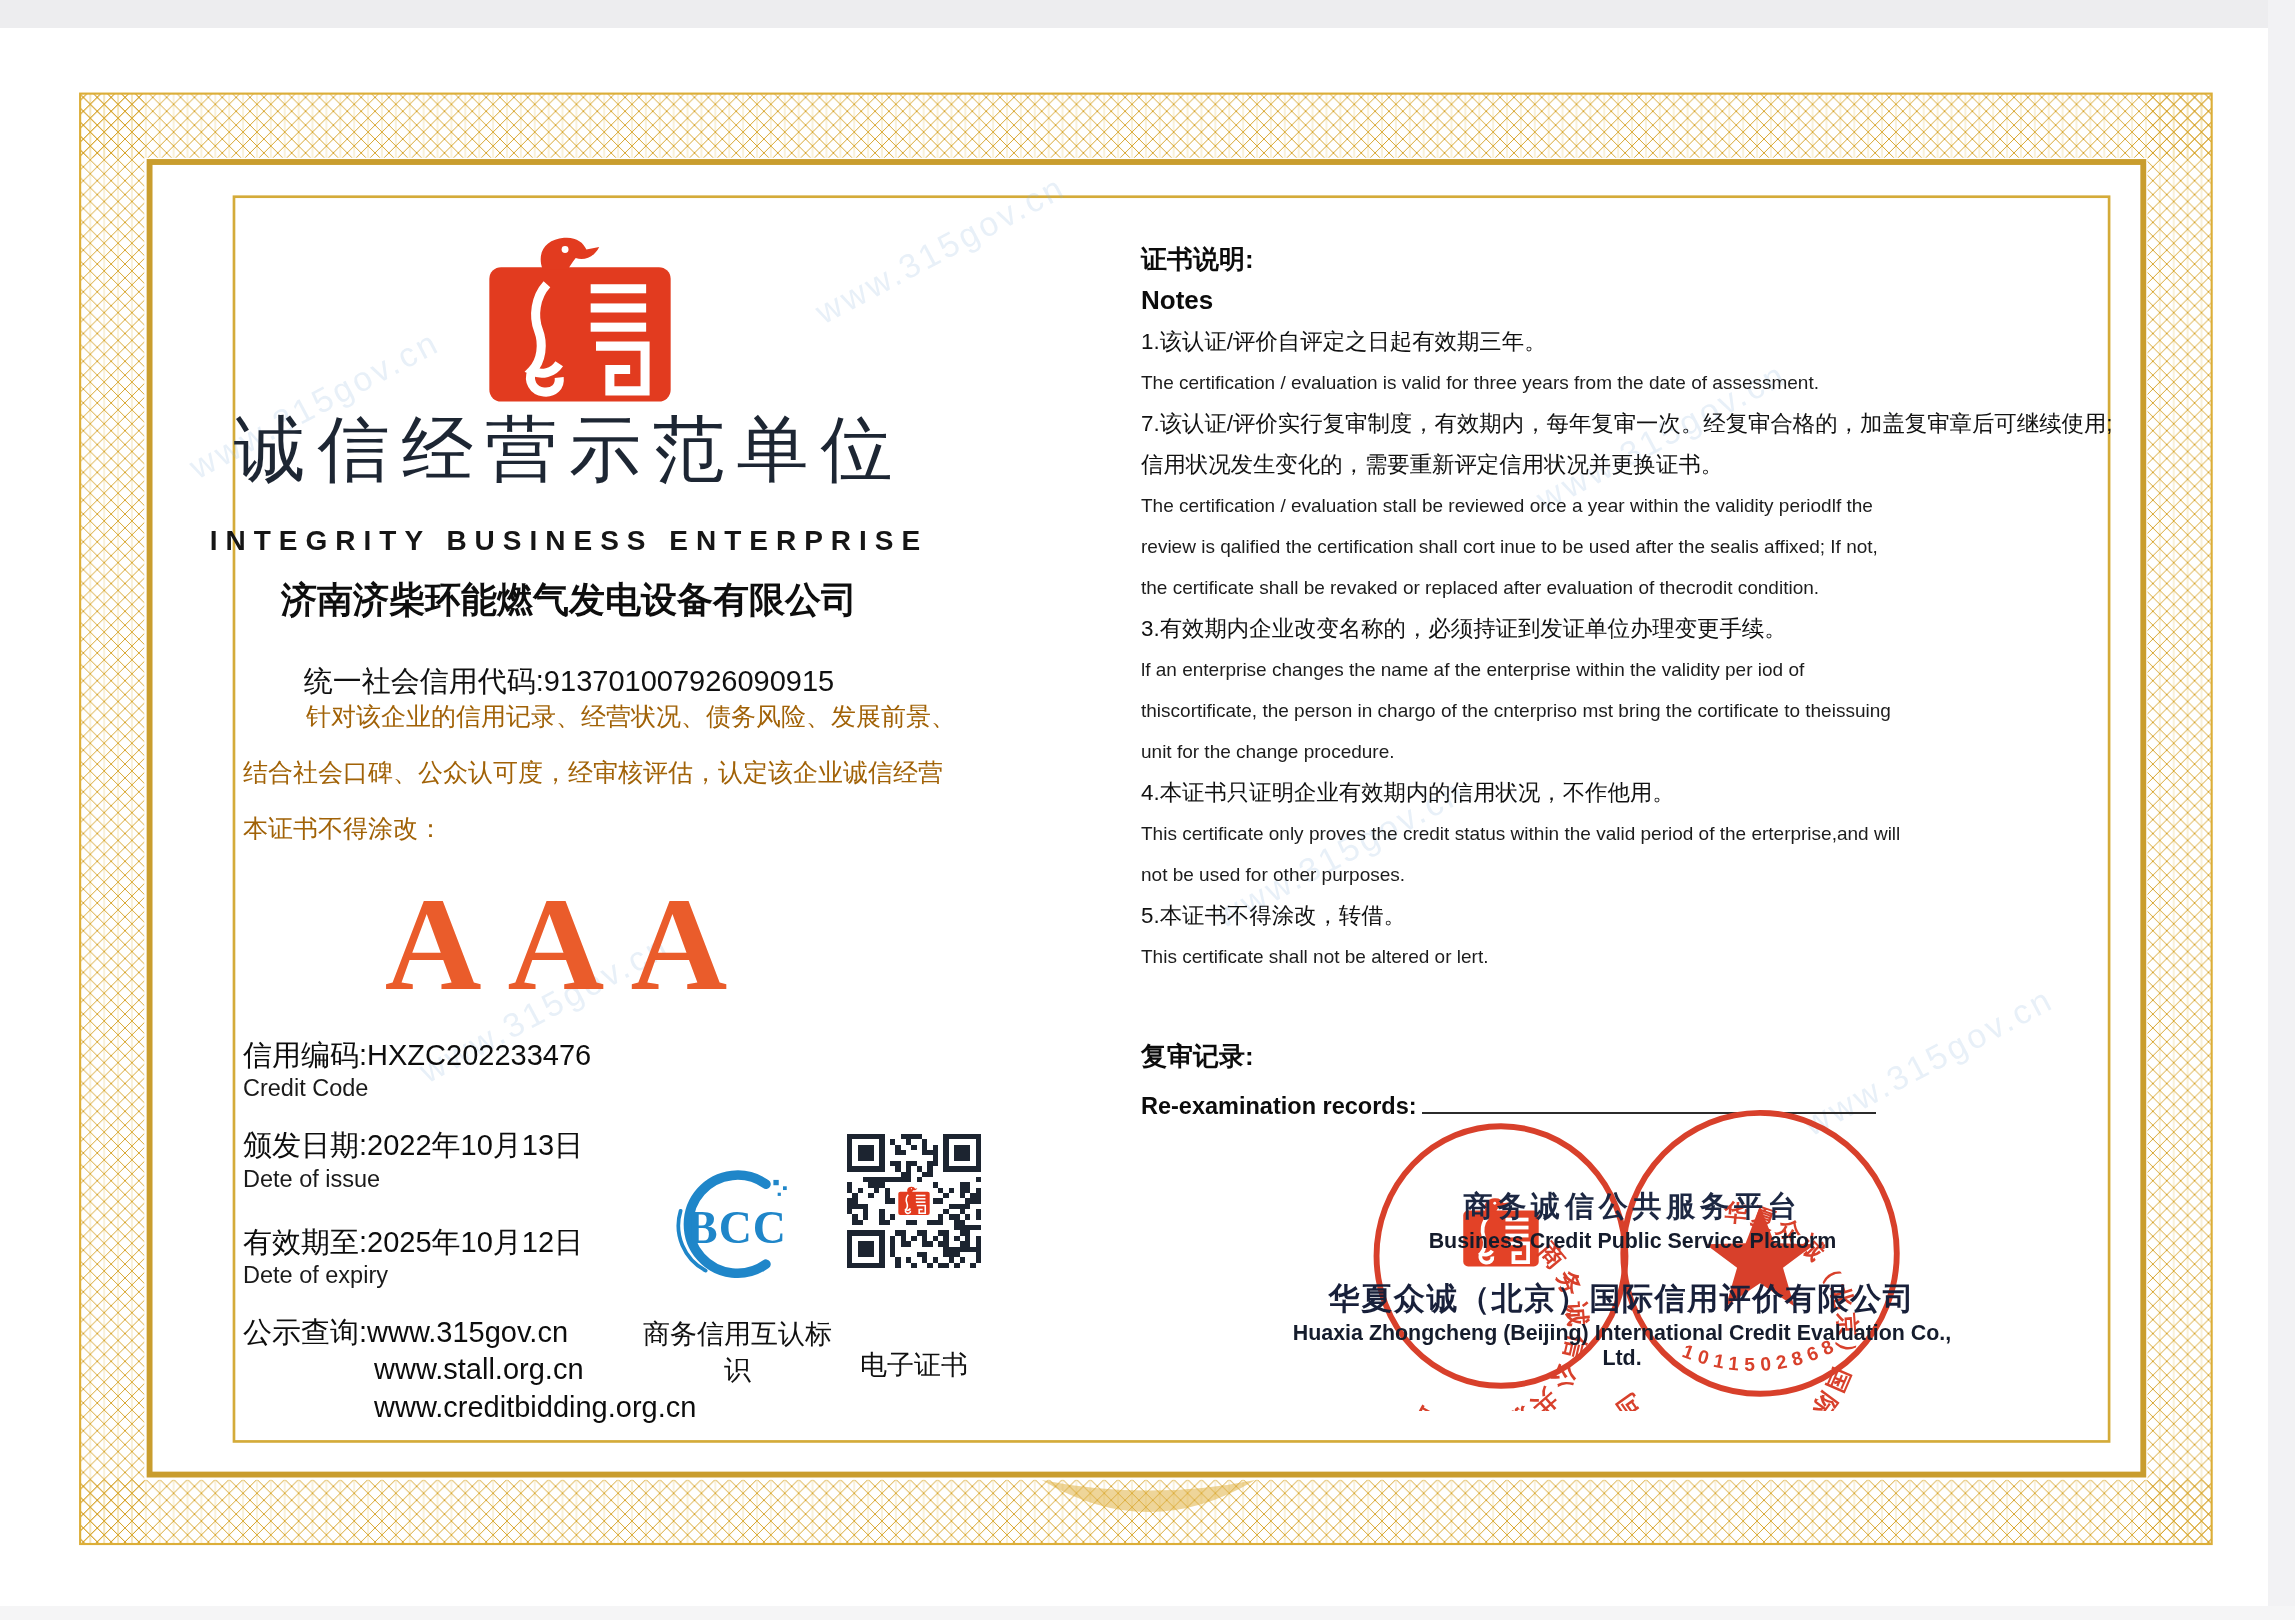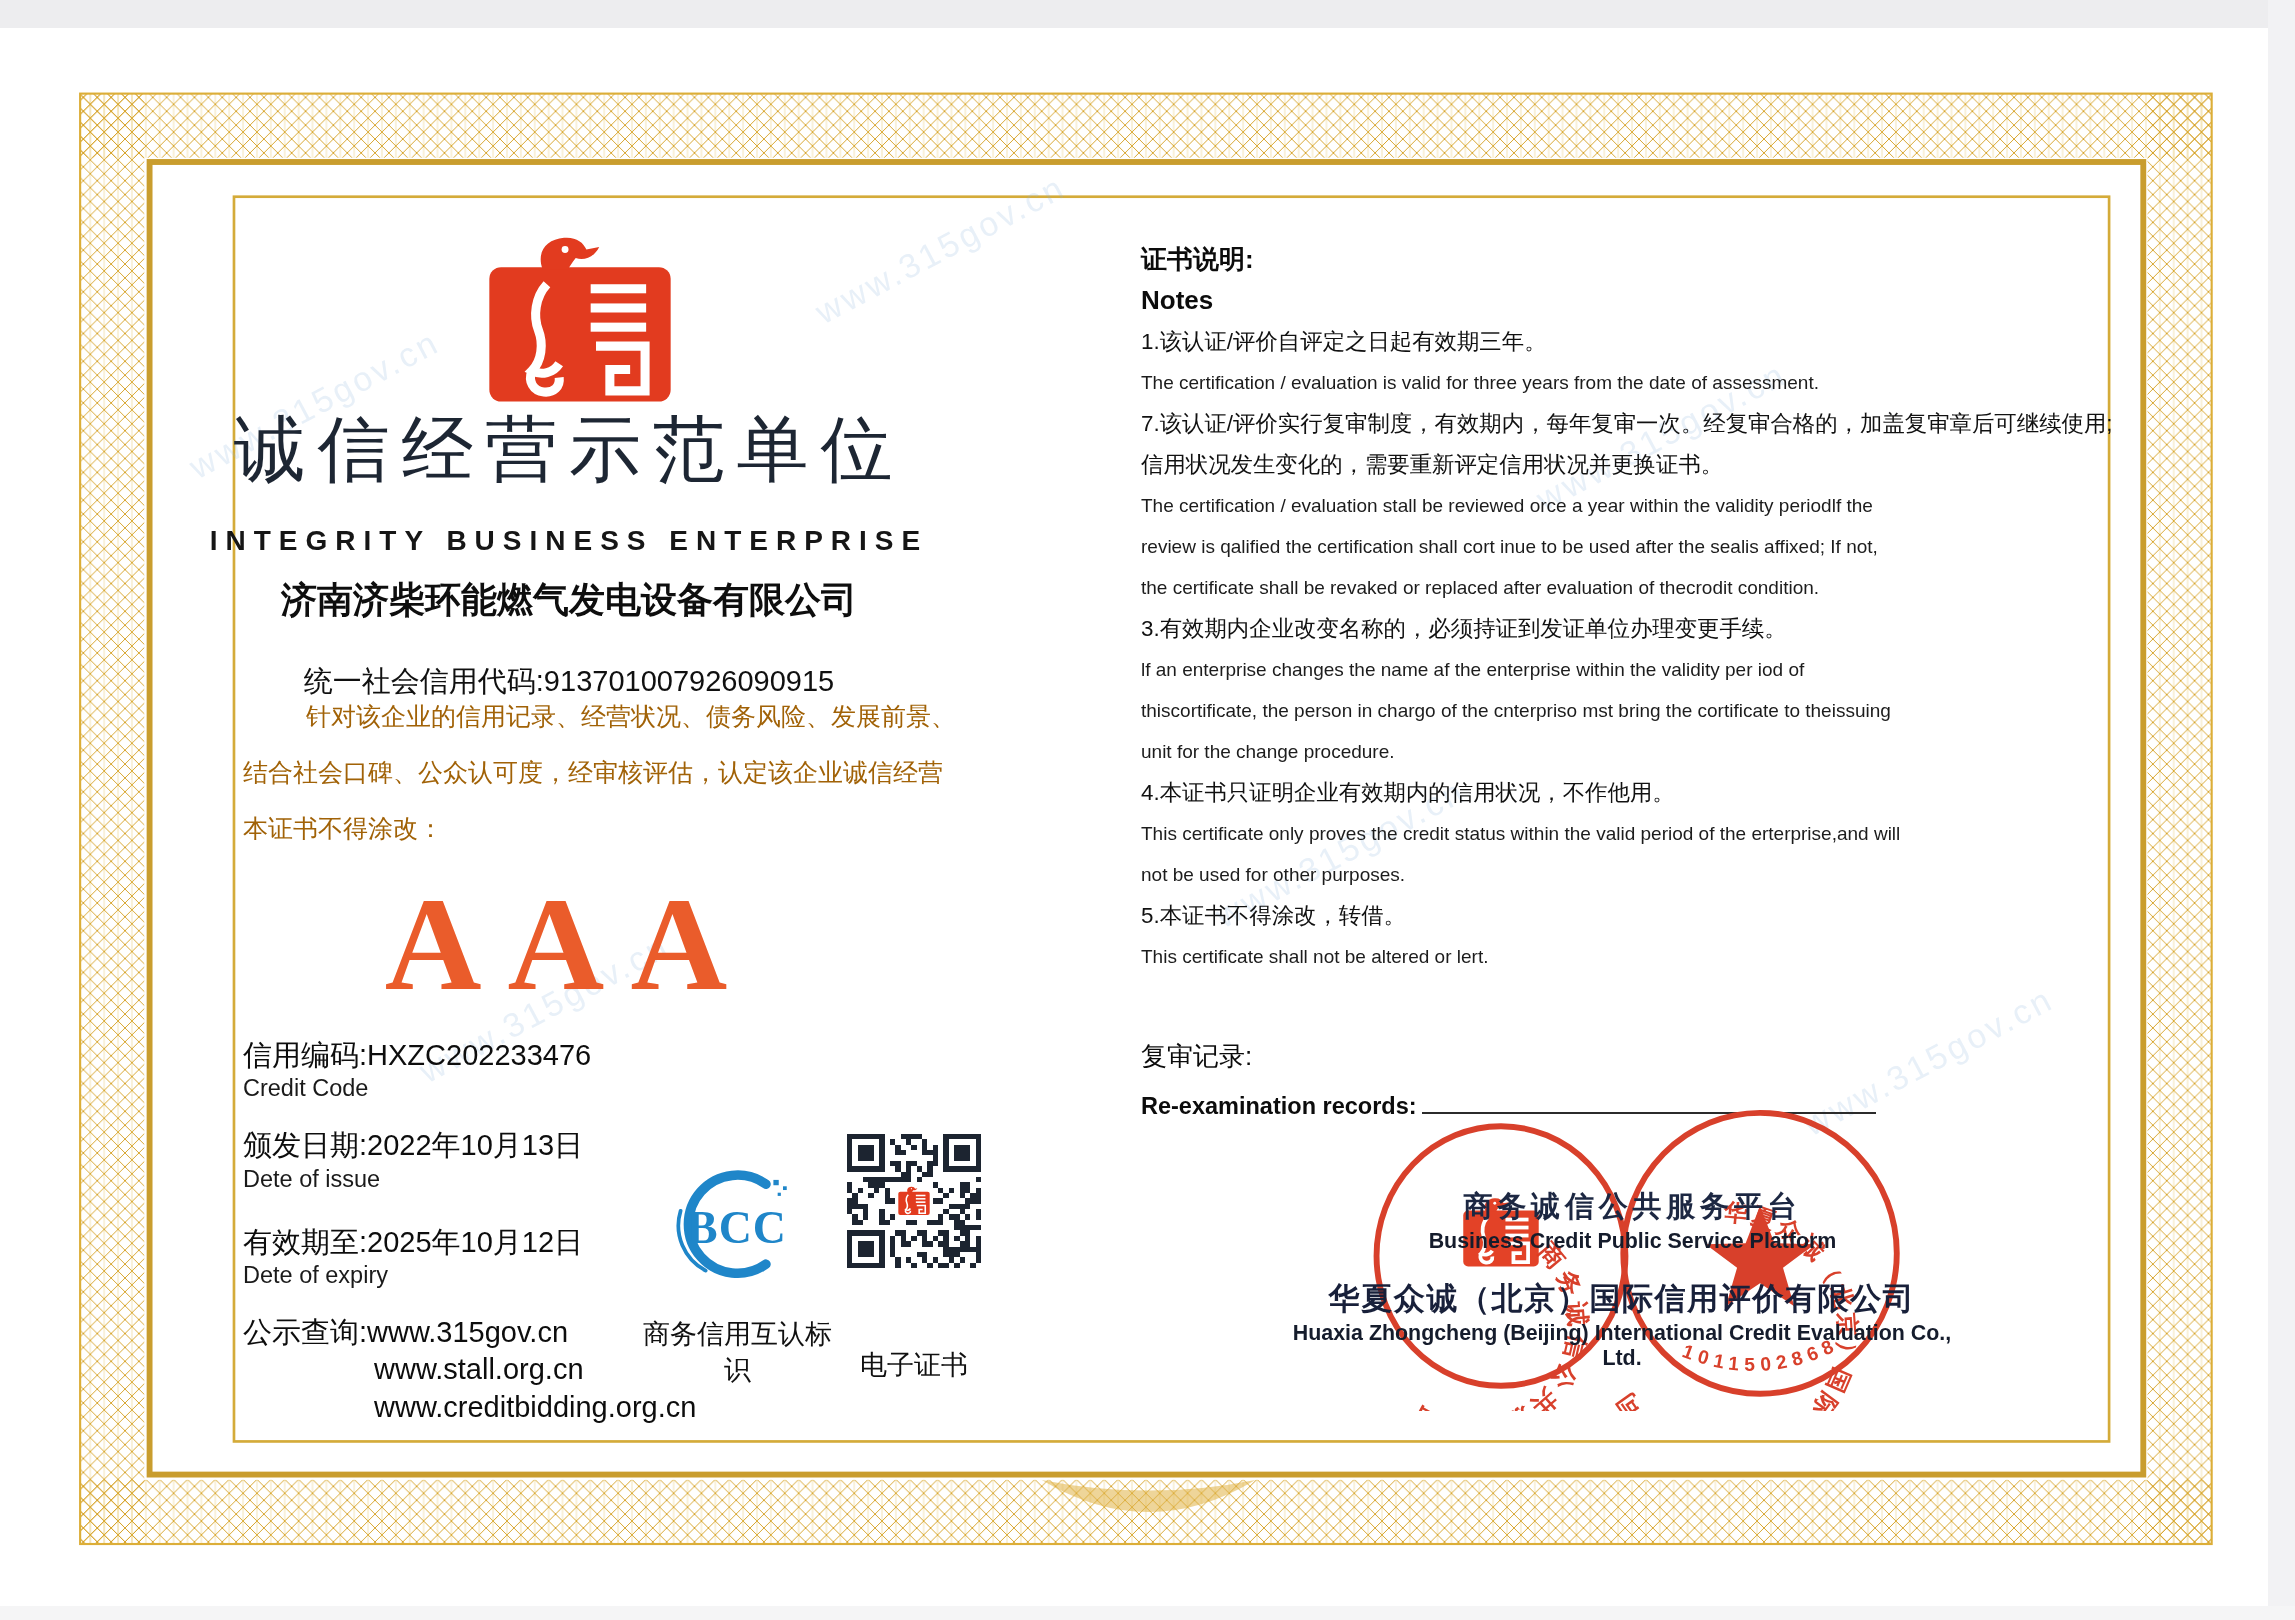--- a/index.html
+++ b/index.html
@@ -30,21 +30,21 @@
          letter-spacing:26px;color:var(--grade);}
 
   .kv-cn{font-size:29px;color:#0d0d0d;}
   .kv-en{font-size:23.5px;color:#1a1a1a;}
 
   .note-line{height:41px;line-height:41px;white-space:nowrap;overflow:visible;}
   .note-head{font-size:26px;font-weight:700;color:#0c0c0c;}
   .note-cn{font-size:22.4px;color:#111;}
   .note-en{font-size:19px;color:#1c1c1c;}
 
-  .review-label{font-size:26px;font-weight:400;color:#0c0c0c;}
+  .review-label{font-size:26px;font-weight:700;color:#0c0c0c;}
   .review-line{font-size:23.5px;font-weight:700;color:#0c0c0c;white-space:nowrap;}
   .review-line .fill{display:inline-block;width:454px;height:21.4px;
                      border-bottom:2.1px solid #2b2b2b;margin-left:5.3px;}
 
   .ovl-platform-cn{left:1309px;top:1187px;width:647px;font-size:29px;font-weight:600;
                    letter-spacing:4.8px;color:#1c2742;}
   .ovl-platform-en{left:1309px;top:1229px;width:647px;font-size:21.4px;font-weight:700;color:#151c2c;}
   .ovl-issuer-cn{left:1272px;top:1278px;width:700px;font-size:31px;font-weight:700;
                  letter-spacing:1.6px;color:#18203a;}
   .ovl-issuer-en{left:1272px;top:1321px;width:700px;font-size:21.4px;font-weight:700;color:#151c2c;}

